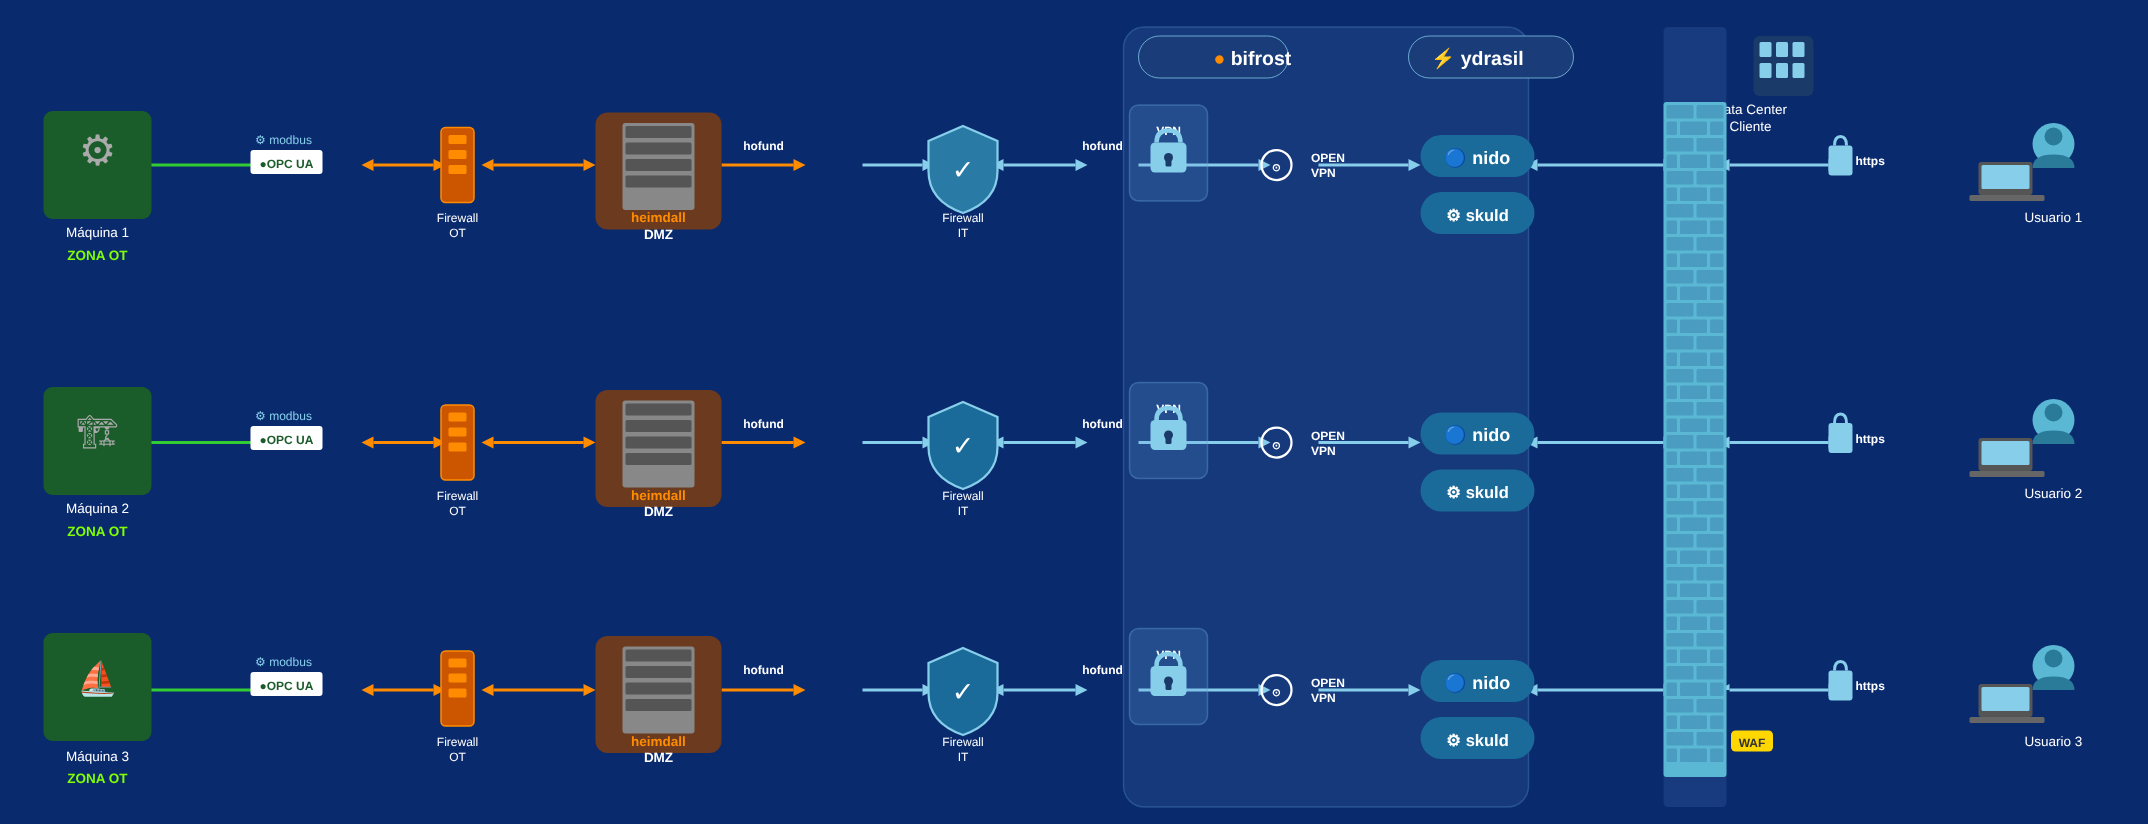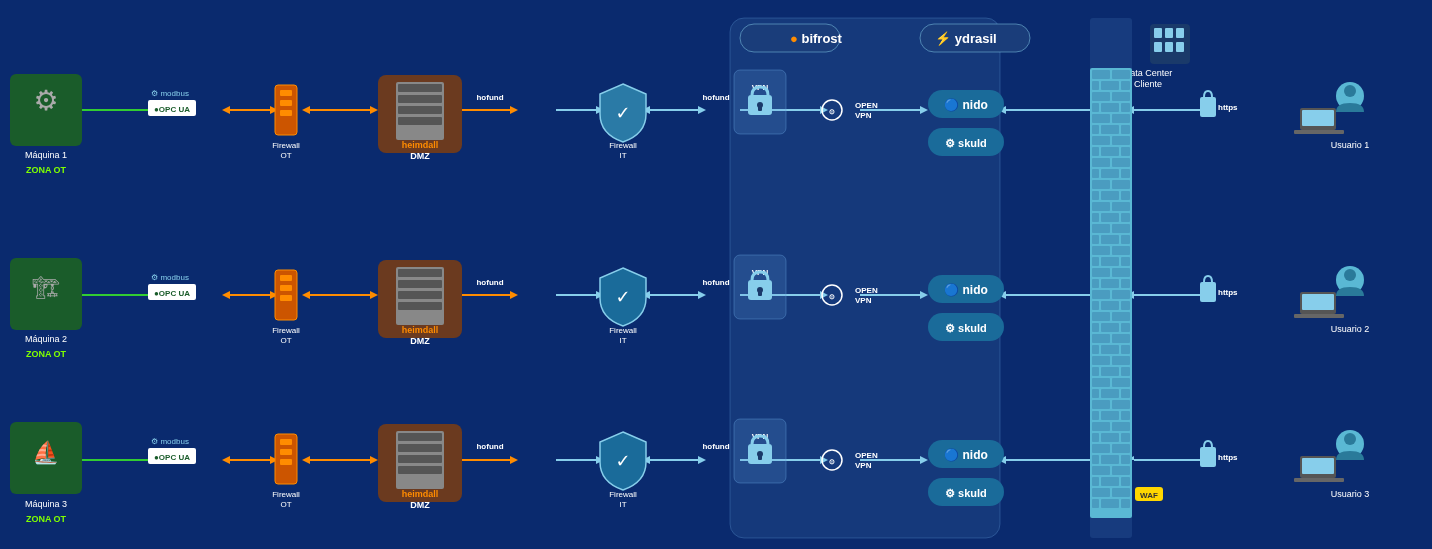--- a/index.html
+++ b/index.html
@@ -9,20 +9,21 @@
       background: #0a2a6e;
       font-family: Arial, sans-serif;
       overflow: hidden;
       position: relative;
     }
 
     .diagram {
       width: 1140px;
       height: 549px;
       position: relative;
+      margin-left: 19px;
     }
   </style>
 </head>
 <body>
 
 <div class="diagram">
   <svg width="1432" height="549" style="position:absolute;top:0;left:0;pointer-events:none;">
 
     <rect x="730" y="18" width="270" height="520" rx="14" fill="rgba(100,160,220,0.13)" stroke="rgba(100,160,220,0.3)" stroke-width="1"></rect>
 

